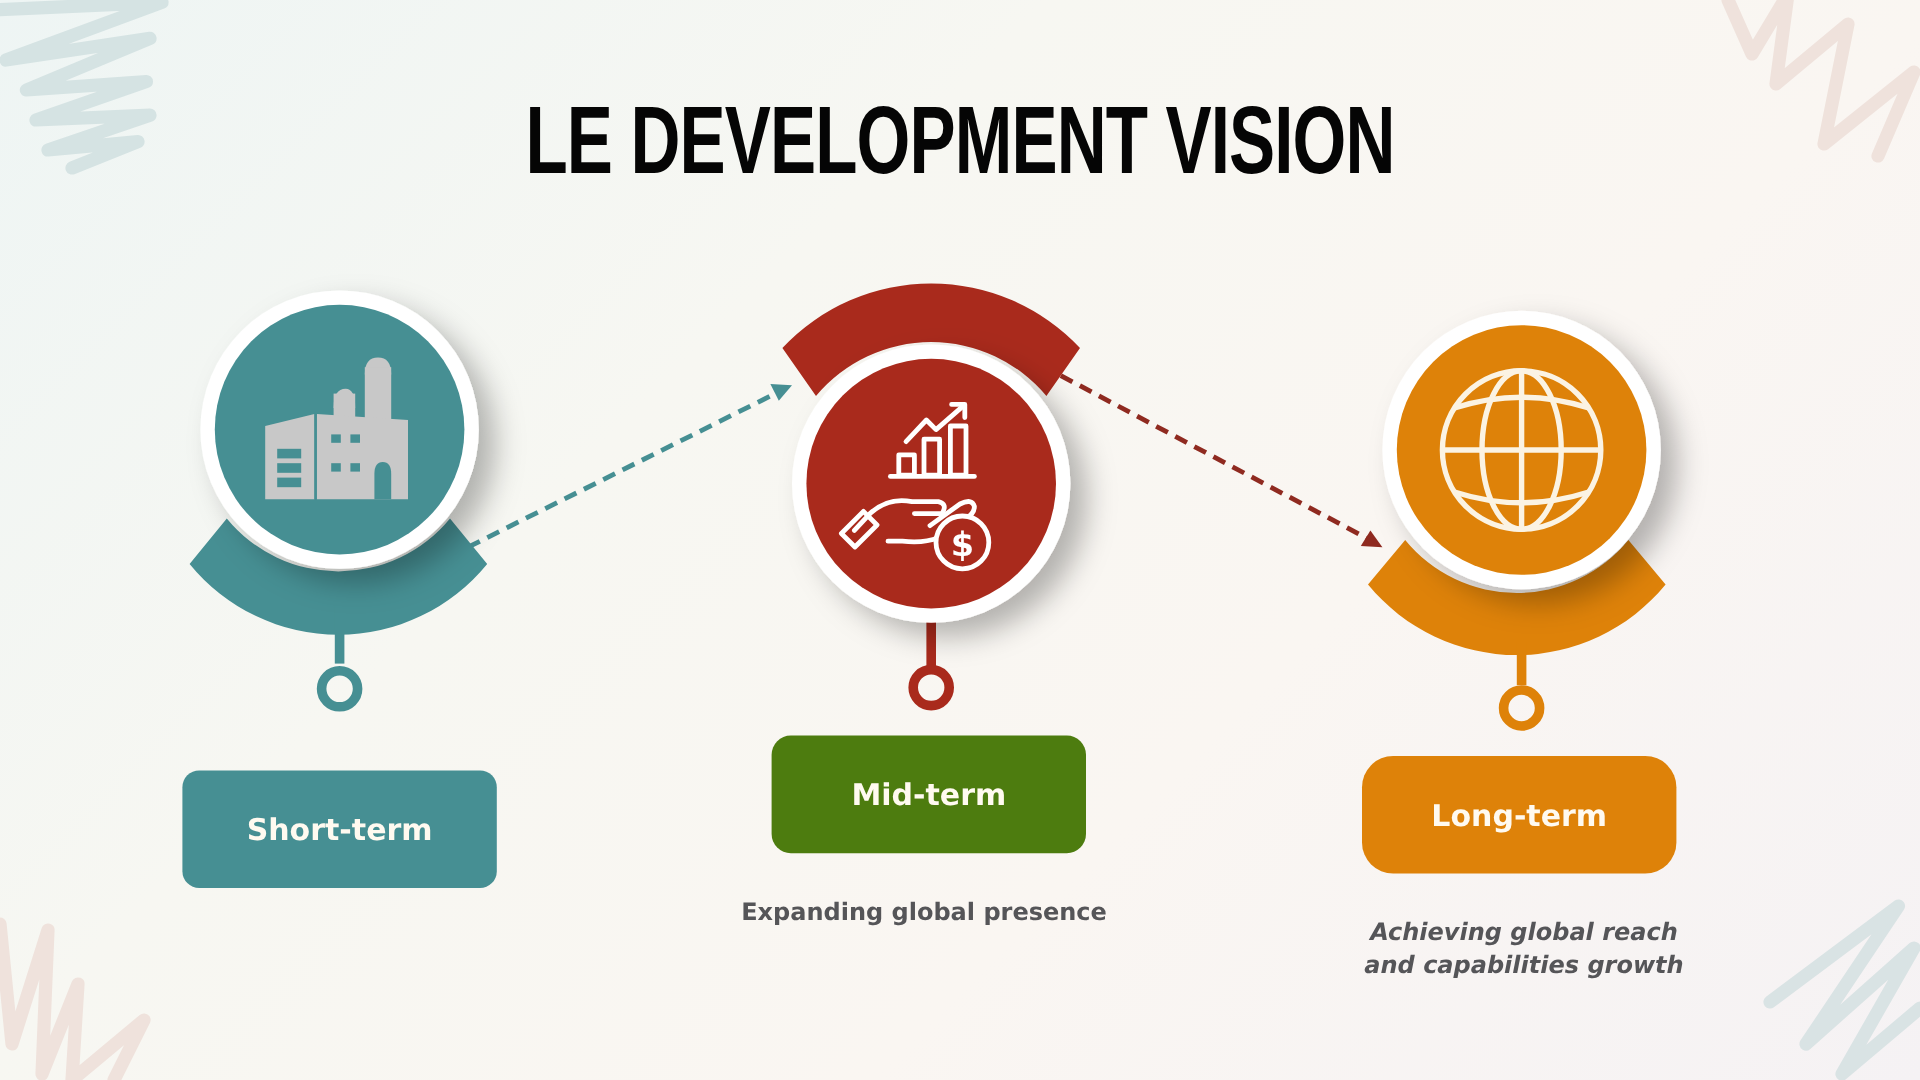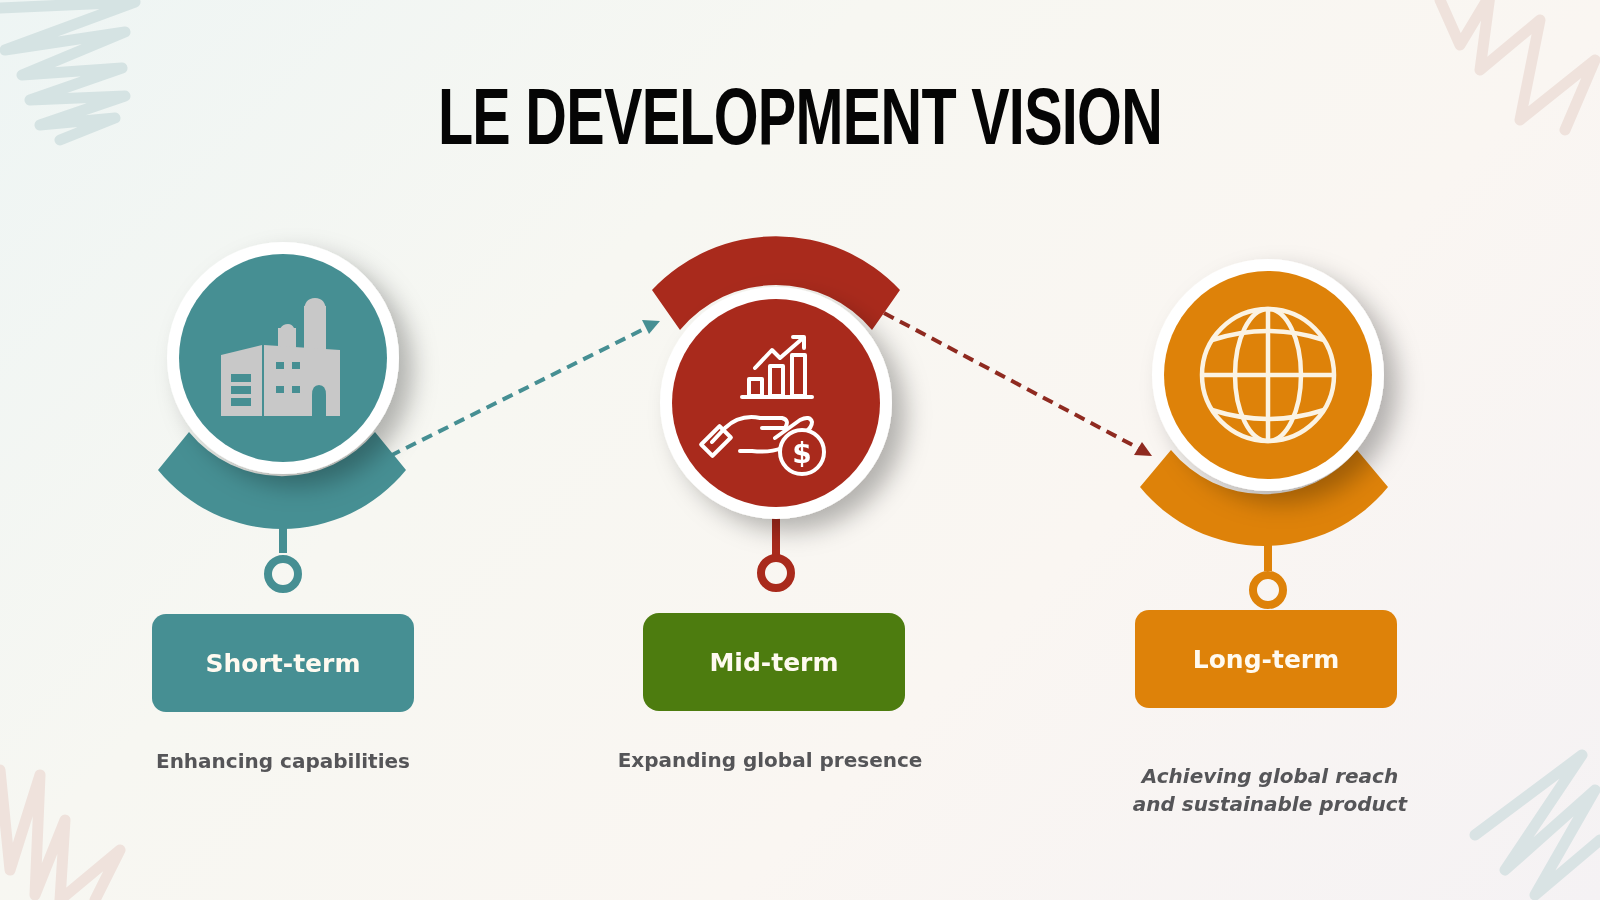--- a/index.html
+++ b/index.html
@@ -122,32 +122,31 @@
   <g fill="none" stroke="#fbf3e3" stroke-width="4.5">
     <circle cx="1268" cy="375" r="66"></circle>
     <ellipse cx="1268" cy="375" rx="33" ry="66"></ellipse>
     <line x1="1268" y1="309" x2="1268" y2="441"></line>
     <line x1="1202" y1="375" x2="1334" y2="375"></line>
     <path d="M1212 340 Q1268 322 1324 340"></path>
     <path d="M1212 410 Q1268 428 1324 410"></path>
   </g>
 </svg>
 
-<div class="pill" style="left:152px;top:614px;background:#468f93;">
+<div class="pill" style="left:152px;top:642px;background:#468f93;">
   <span>Short-term</span>
 </div>
 <div class="pill" style="left:643px;top:613px;background:#4d7c0f;border-radius:16px;">
   <span>Mid-term</span>
 </div>
-<div class="pill" style="left:1135px;top:610px;background:#de8209;">
+<div class="pill" style="left:1135px;top:630px;background:#de8209;border-radius:26px;">
   <span>Long-term</span>
 </div>
 
 <div class="desc" style="left:103px;top:747px;">
-  <div>Enhancing capabilities</div>
 </div>
 <div class="desc" style="left:590px;top:746px;">
   <div>Expanding global presence</div>
 </div>
 <div class="desc" style="left:1090px;top:762px;font-style:italic;">
   <div>Achieving global reach</div>
-  <div>and sustainable product</div>
+  <div>and capabilities growth</div>
 </div>
 
 </body></html>

